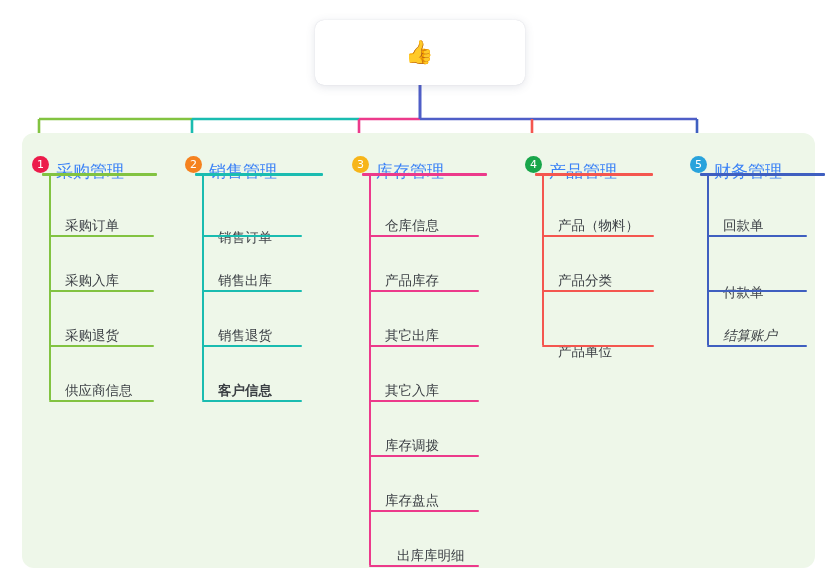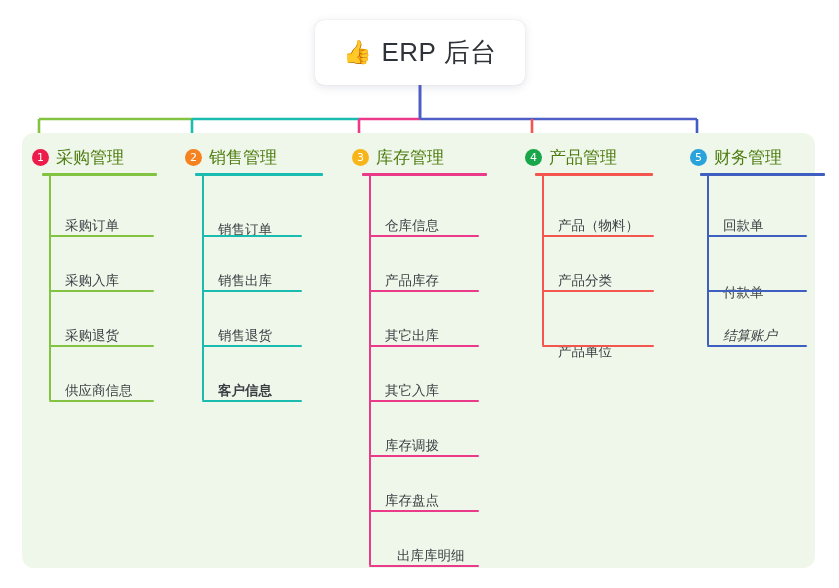--- a/index.html
+++ b/index.html
@@ -40,21 +40,21 @@
   .col-head{
     position:absolute;top:13px;left:0;
     display:flex;align-items:center;gap:7px;white-space:nowrap;
   }
   .badge{
     width:17px;height:17px;border-radius:50%;
     color:#fff;font-size:11px;line-height:17px;text-align:center;
     display:inline-block;font-family:"DejaVu Sans",sans-serif;
     flex:0 0 auto;
   }
-  .col-title{font-size:17px;color:#4d7c0f;}
+  .col-title{font-size:17px;color:#3b82f6;margin-top:14px;}
   .head-rule{position:absolute;left:10px;height:3px;border-radius:1px;}
   .spine{position:absolute;width:2px;}
   .item{position:absolute;left:33px;font-size:13.5px;color:#3b3f44;white-space:nowrap;}
   .item-rule{position:absolute;left:17px;height:2px;border-radius:1px;}
 </style>
 </head>
 <body>
 
 <div id="stage">
 
@@ -67,21 +67,20 @@
       <line x1="39" y1="119" x2="39" y2="150" stroke="#82c341" stroke-width="2.6"></line>
       <line x1="192" y1="119" x2="192" y2="150" stroke="#1abcb0" stroke-width="2.6"></line>
       <line x1="359" y1="119" x2="359" y2="150" stroke="#ec3a8b" stroke-width="2.6"></line>
       <line x1="532" y1="119" x2="532" y2="150" stroke="#f4564f" stroke-width="2.6"></line>
       <line x1="697" y1="119" x2="697" y2="150" stroke="#3f5fc0" stroke-width="2.6"></line>
     </svg>
 
   <div class="root-card">
     <div class="root-title">
       <span class="root-emoji">👍</span>
-      <span>ERP 后台</span>
     </div>
   </div>
 
   <div class="panel"></div>
 
   <div id="cols">
       <div class="col" style="left: 32px; top: 133px; width: 135px;">
         <div class="col-head">
           <span class="badge" style="background: rgb(236, 28, 75);">1</span>
           <span class="col-title">采购管理</span>
@@ -97,21 +96,21 @@
         <div class="item" style="top: 249px;">供应商信息</div>
         <div class="item-rule" style="top: 267px; width: 105px; background: rgb(130, 195, 65);"></div>
       </div>
       <div class="col" style="left: 185px; top: 133px; width: 148px;">
         <div class="col-head">
           <span class="badge" style="background: rgb(245, 130, 31);">2</span>
           <span class="col-title">销售管理</span>
         </div>
         <div class="head-rule" style="top: 40px; width: 128px; background: rgb(26, 188, 176);"></div>
         <div class="spine" style="left: 17px; top: 41px; height: 226px; background: rgb(26, 188, 176);"></div>
-        <div class="item" style="top: 88px;">销售订单</div>
+        <div class="item" style="top: 96px;">销售订单</div>
         <div class="item-rule" style="top: 102px; width: 100px; background: rgb(26, 188, 176);"></div>
         <div class="item" style="top: 139px;">销售出库</div>
         <div class="item-rule" style="top: 157px; width: 100px; background: rgb(26, 188, 176);"></div>
         <div class="item" style="top: 194px;">销售退货</div>
         <div class="item-rule" style="top: 212px; width: 100px; background: rgb(26, 188, 176);"></div>
         <div class="item" style="top: 249px; font-weight: bold;">客户信息</div>
         <div class="item-rule" style="top: 267px; width: 100px; background: rgb(26, 188, 176);"></div>
       </div>
       <div class="col" style="left: 352px; top: 133px; width: 145px;">
         <div class="col-head">

